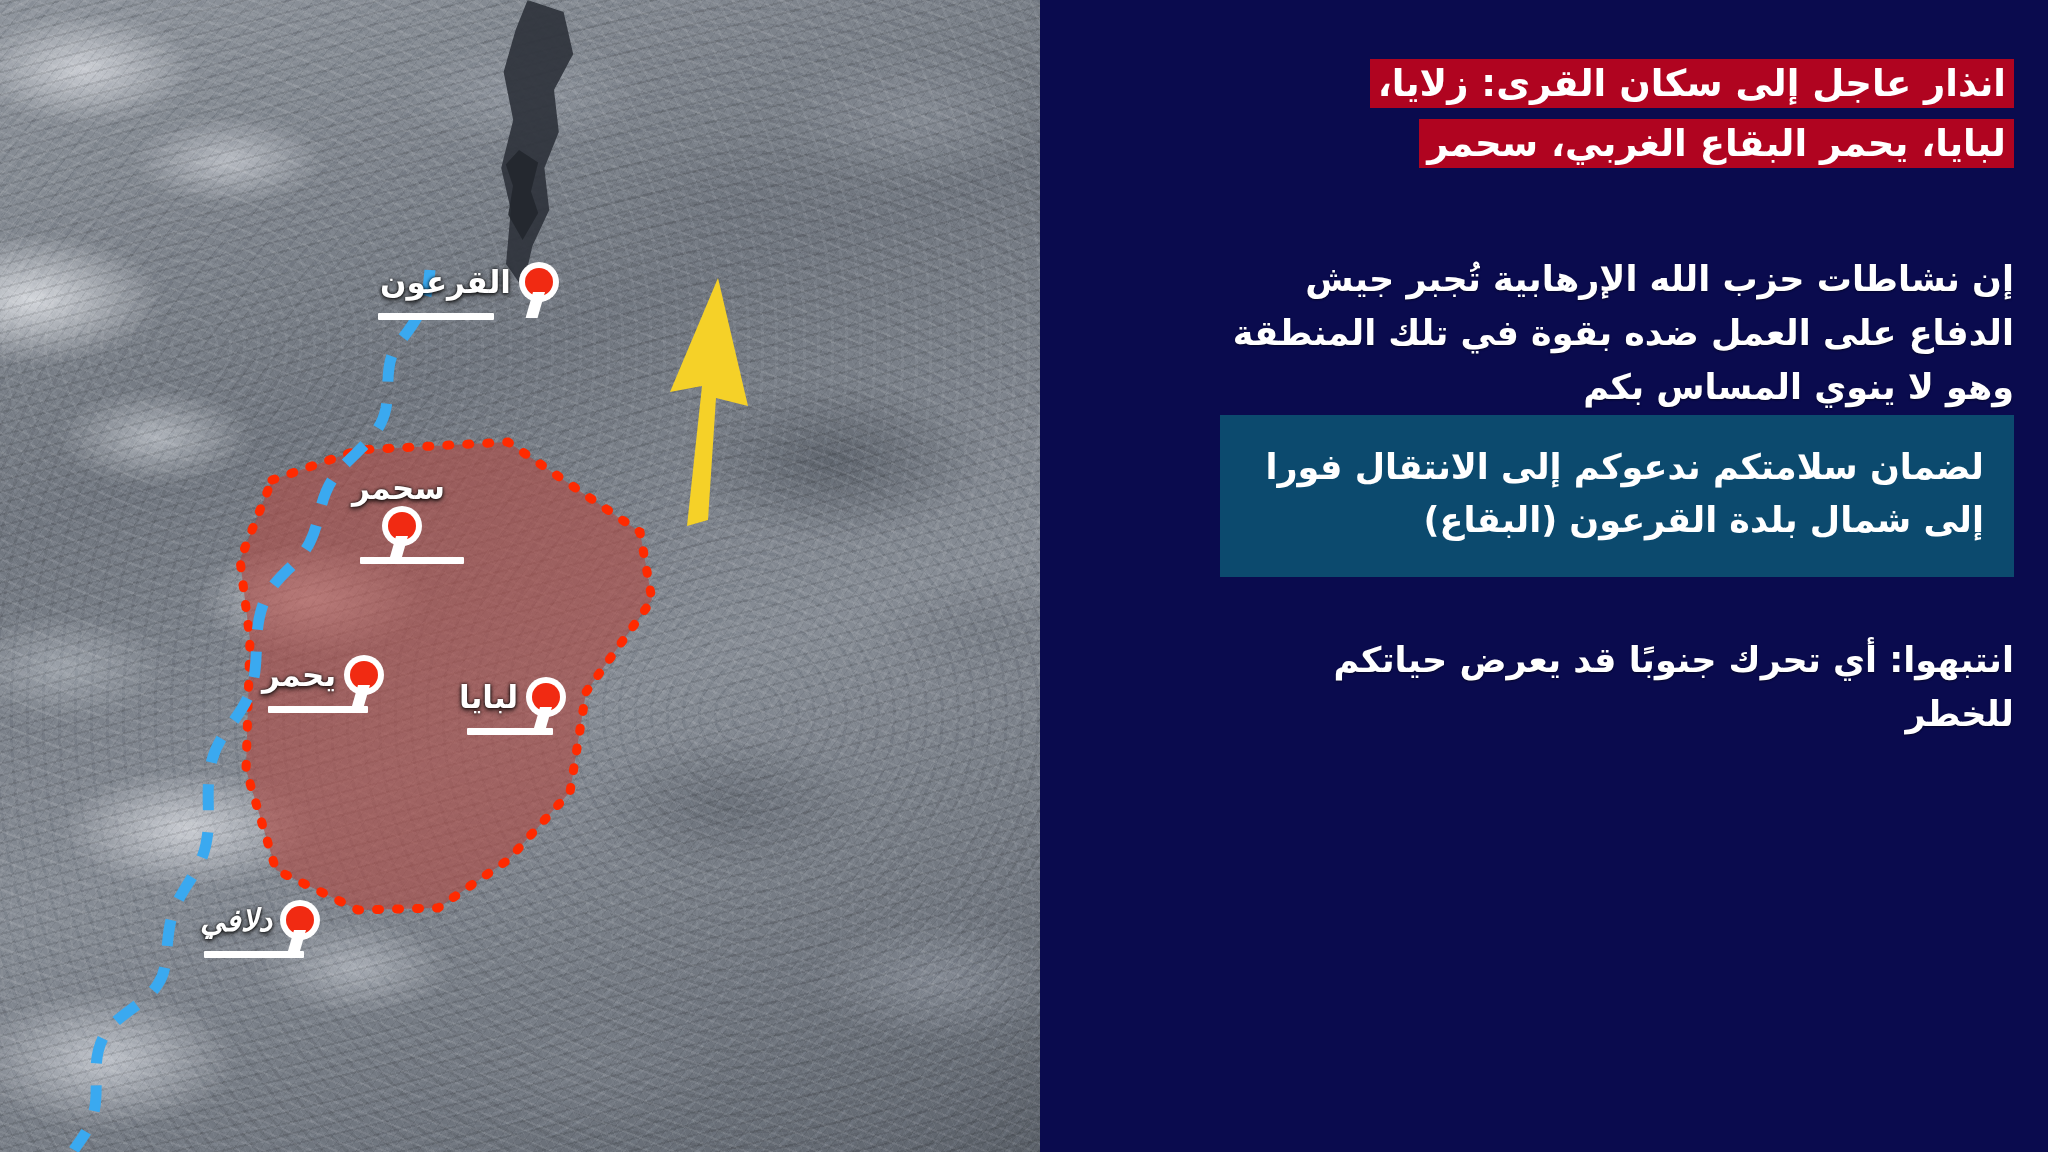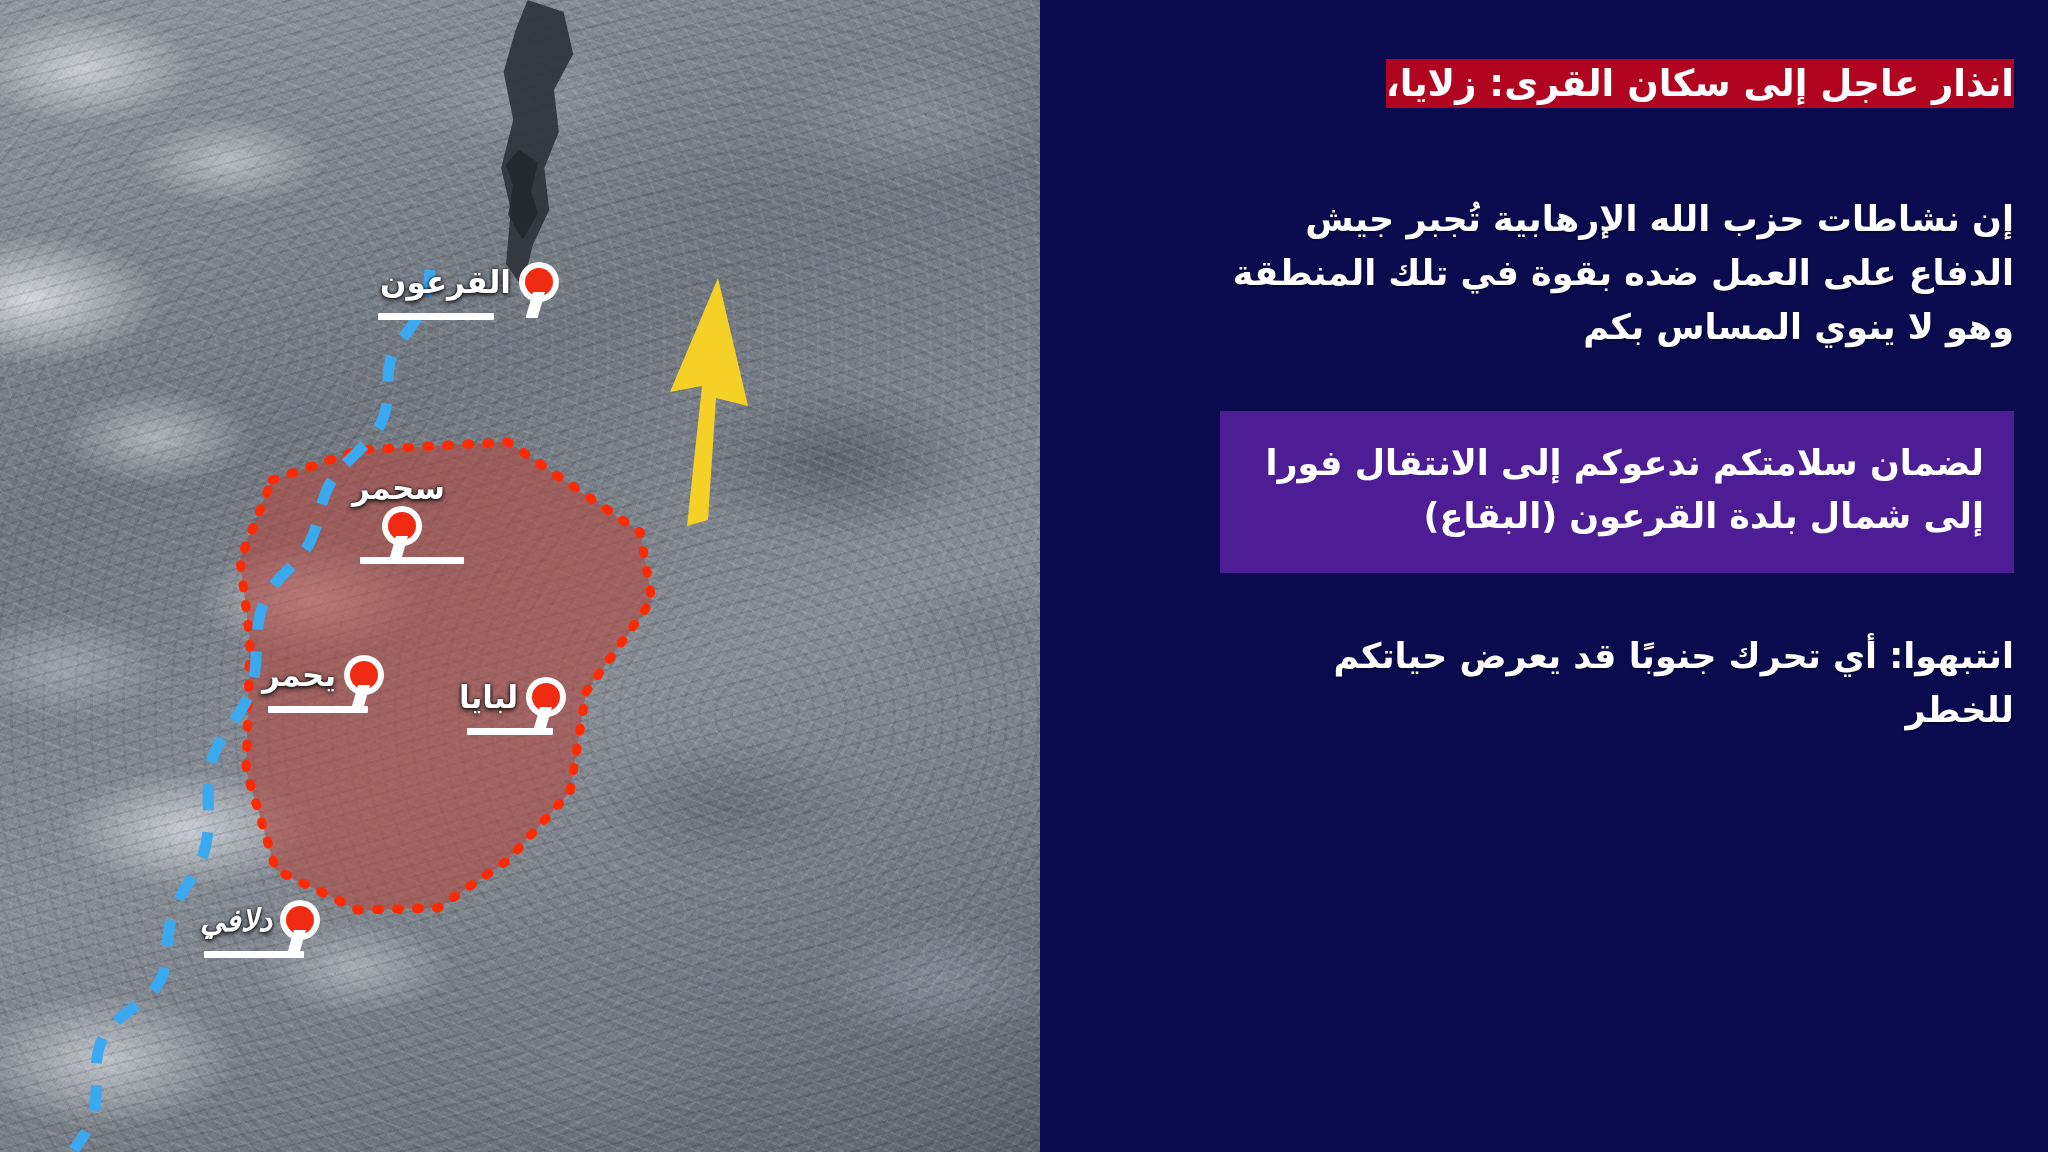--- a/index.html
+++ b/index.html
@@ -131,37 +131,36 @@
     margin-top:54px;
     text-align:right;
     line-height:1.52;
     font-size:0;
   }
   .headline .hl{
     display:inline;
     font-size:37px;font-weight:700;color:#ffffff;
     background:#b00420;
     box-decoration-break:clone;-webkit-box-decoration-break:clone;
-    padding:3px 0;
+    padding:3px 8px;
     line-height:1.62;
   }
 
   .para{
     color:#ffffff;font-size:35px;font-weight:700;
     line-height:1.55;text-align:right;
     text-shadow:0 1px 2px rgba(0,0,0,.5);
   }
   .p-body{margin-top:78px;}
 
   .redbox{
-    background:#4c1d95;
+    background:#0c4a6e;
     color:#ffffff;font-size:35px;font-weight:700;
     line-height:1.52;text-align:right;
     padding:26px 30px 30px 30px;
-    margin-top:56px;
     box-sizing:border-box;
   }
   .p-foot{margin-top:56px;}
 </style>
 </head>
 <body>
 
 <div id="stage">
 
   <div id="map">
@@ -245,21 +244,21 @@
       <div class="txt">دلافي</div>
       <div class="underline" style="width:100px;left:4px;bottom:-18px;"></div>
     </div>
   </div>
 
   <div id="panel">
     <div class="pad">
 
       <div class="headline">
         <span class="hl">انذار عاجل إلى سكان القرى: زلايا،</span><br>
-        <br>
+        <span class="hl">لبايا، يحمر البقاع الغربي، سحمر</span><br>
       </div>
 
       <div class="para p-body">إن نشاطات حزب الله الإرهابية تُجبر جيش الدفاع على العمل ضده بقوة في تلك المنطقة وهو لا ينوي المساس بكم</div>
 
       <div class="redbox">لضمان سلامتكم ندعوكم إلى الانتقال فورا إلى شمال بلدة القرعون (البقاع)</div>
 
       <div class="para p-foot">انتبهوا: أي تحرك جنوبًا قد يعرض حياتكم للخطر</div>
 
     </div>
   </div>

